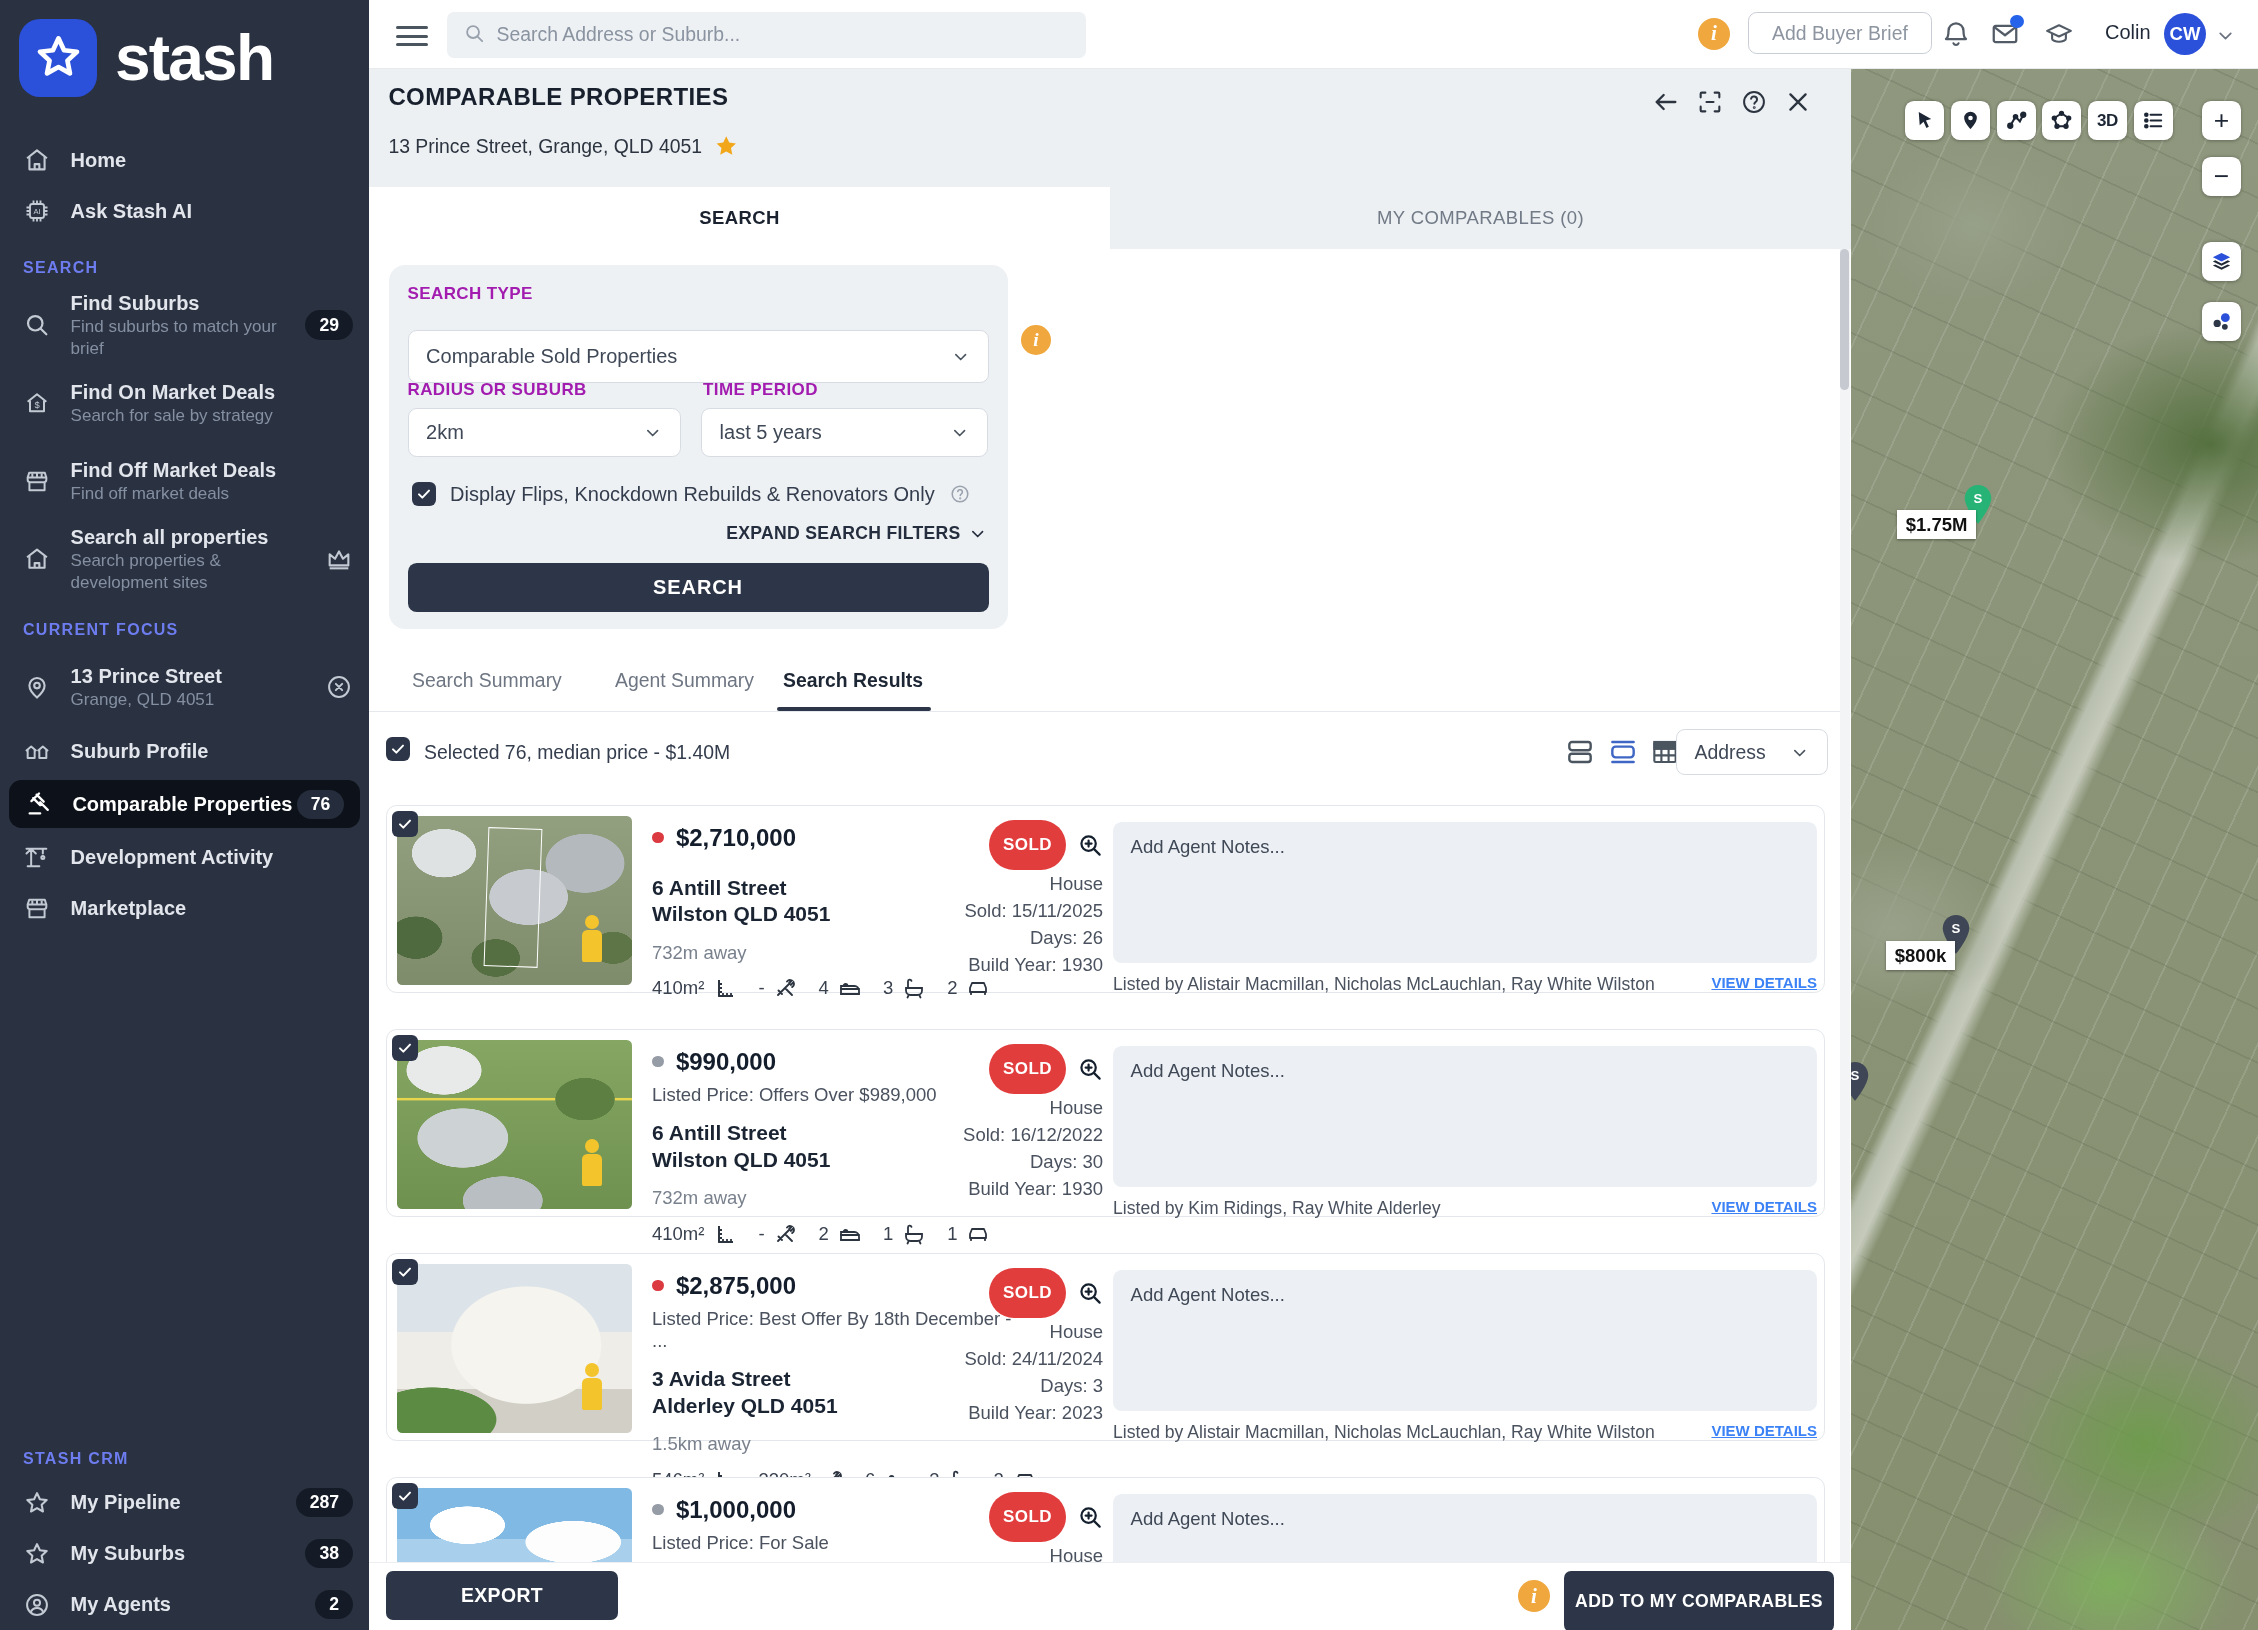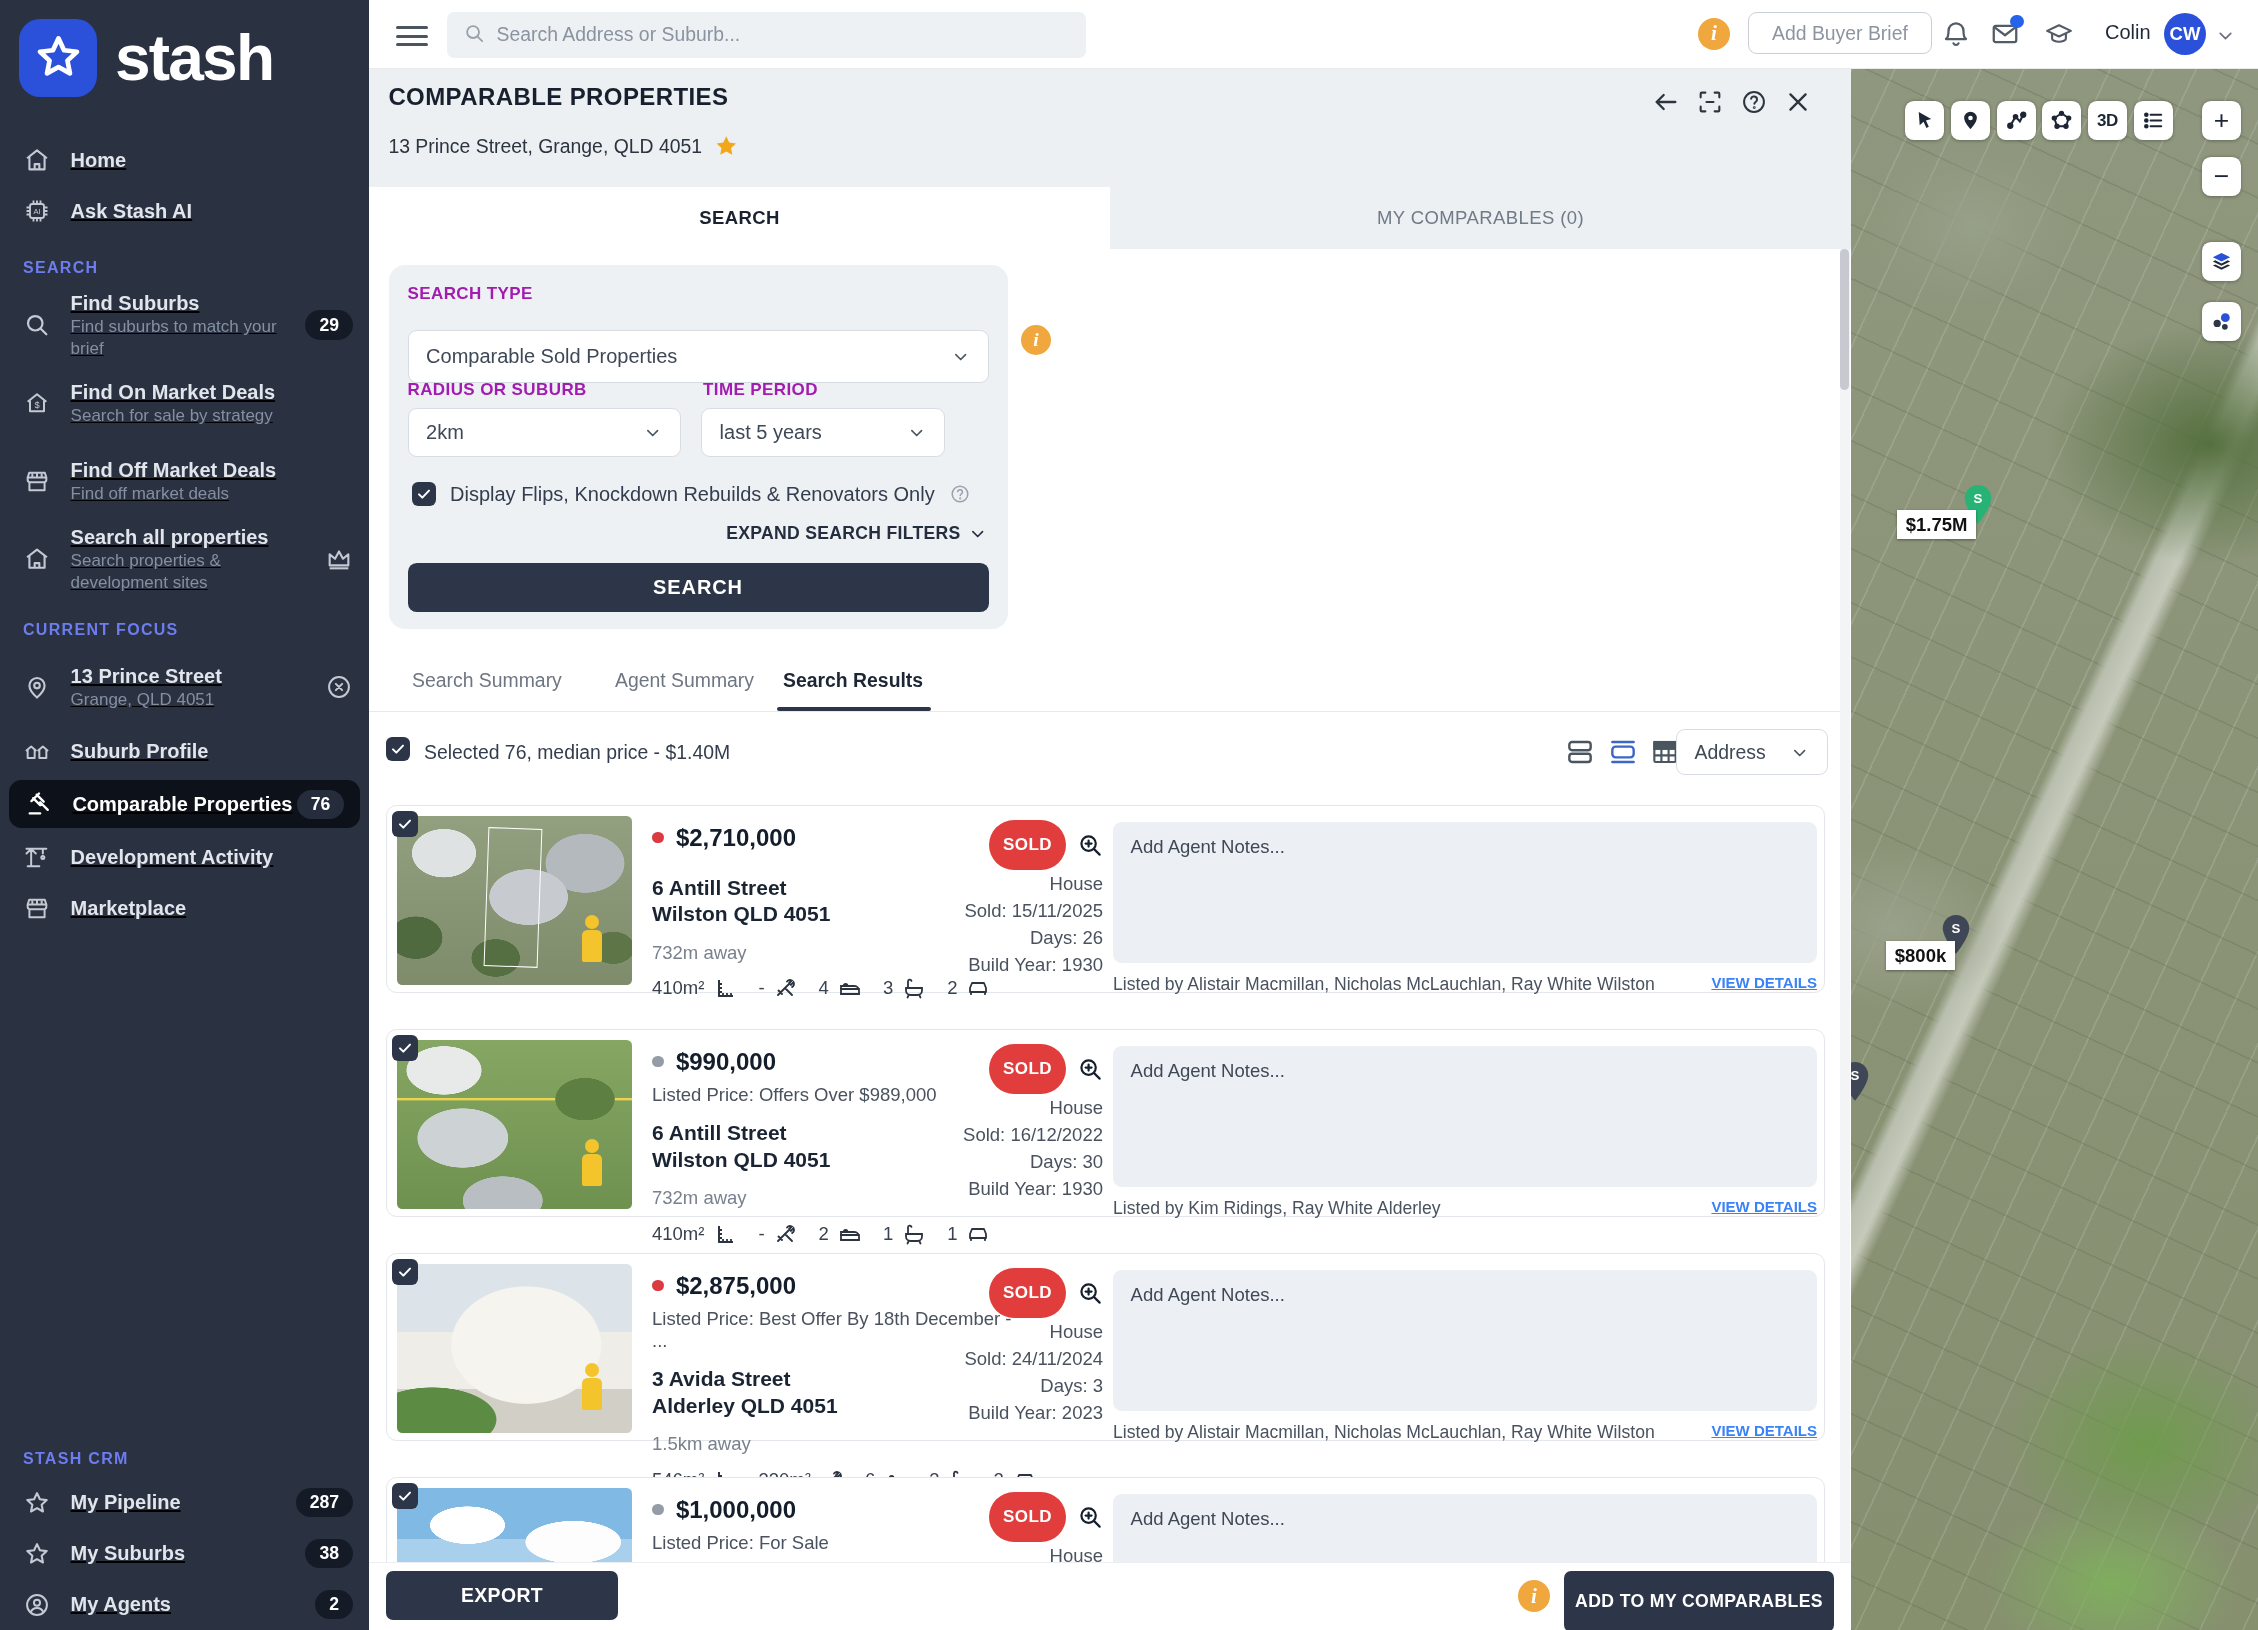--- a/index.html
+++ b/index.html
@@ -9,21 +9,21 @@
   
   .sidebar { position:absolute; left:0; top:0; width:369px; height:1630px; background:#2a3140; display:flex; flex-direction:column; overflow:hidden; }
   .logo-row { display:flex; align-items:center; gap:17.6px; margin:19.4px 0 0 19.4px; }
   .logo-badge { width:78px; height:78px; background:#2b50d9; border-radius:21px; display:flex; align-items:center; justify-content:center; }
   .logo-badge svg { width:51px; height:51px; }
   .logo-text { color:#fff; font-size:64px; font-weight:bold; letter-spacing:-1.8px; }
   .nav { display:flex; flex-direction:column; margin-top:37px; flex:1; }
   .side-item { display:flex; align-items:center; min-height:51px; padding:0 16px 0 21px; cursor:pointer; }
   .side-item .ic { width:32px; height:32px; color:#c3cad4; flex:0 0 32px; margin-right:17.6px; display:flex; align-items:center; justify-content:center; }
   .side-item .ic svg { width:28px; height:28px; }
-  .side-txt { display:flex; flex-direction:column; justify-content:flex-start;text-decoration:underline; }
+  .side-txt { display:flex; flex-direction:column; justify-content:flex-start; }
   .side-title { color:#e2e6ec; font-size:20px; font-weight:bold; line-height:26.5px; }
   .side-sub { color:#8490a2; font-size:17px; line-height:22px; max-width:238px; }
   .side-badge { margin-left:auto; background:#151b26; color:#fff; font-size:17.6px; font-weight:bold; border-radius:881px; padding:4.4px 14px; }
   .side-trail { margin-left:auto; color:#c3cad4; width:28px; height:28px; }
   .side-trail svg { width:28px; height:28px; }
   .side-section { color:#6d7df0; font-size:16px; font-weight:bold; letter-spacing:1.3px; margin:23px 0 8.8px 23px; }
   .side-item.with-sub { min-height:78px; }
   .side-item.active { background:#0d1119; border-radius:12.4px; margin:3.5px 8.8px; min-height:48px; padding-left:14px; }
   .side-item.active .side-title { color:#fff; }
   .side-item.active .ic { color:#fff; }
@@ -72,21 +72,21 @@
   
   .form-card { position:absolute; left:20px; top:16px; width:619px; height:364px; background:#eef1f4; border-radius:16px; }
   .f-label { font-size:17px; font-weight:bold; color:#a21caf; letter-spacing:0.4px; }
   .lab-type { position:absolute; left:18.5px; top:19.4px; }
   .lab-radius { position:absolute; left:18.5px; top:115px; }
   .lab-period { position:absolute; left:314px; top:115px; }
   .sel { position:absolute; background:#fff; border:1.3px solid #d7dce2; border-radius:8.8px; display:flex; align-items:center; padding:0 17.6px; font-size:20px; color:#3f4856; cursor:pointer; }
   .sel .chev { margin-left:auto; width:19.4px; height:19.4px; color:#4a5560; }
   .sel-type { left:18.5px; top:65px; width:581px; height:53px; }
   .sel-radius { left:18.5px; top:143px; width:273px; height:49px; }
-  .sel-period { left:312px; top:143px; width:244px; height:49px;justify-content:space-between; }
+  .sel-period { left:312px; top:143px; width:287px; height:49px;justify-content:space-between; }
   .form-info { position:absolute; left:632px; top:60px; width:30px; height:30px; font-size:19.4px; }
   .chk-row { position:absolute; left:23px; top:217px; display:flex; align-items:center; gap:14px; }
   .chk { width:24px; height:24px; background:#2d3648; border-radius:6.2px; display:flex; align-items:center; justify-content:center; color:#fff; cursor:pointer; }
   .chk svg { width:16px; height:16px; }
   .chk-lab { font-size:20px; color:#343d4d; }
   .help-ic { width:22px; height:22px; color:#9aa2ae; }
   .expand-row { position:absolute; right:21px; top:258px; display:flex; align-items:center; gap:7px; font-size:17.6px; font-weight:bold; color:#252e3e; letter-spacing:0.3px; cursor:pointer; }
   .expand-row .chev { width:19.4px; height:19.4px; }
   .search-btn { position:absolute; left:18.5px; top:298px; width:581px; height:49px; background:#2d3648; border:none; border-radius:8.8px; color:#fff; font-size:20px; font-weight:bold; letter-spacing:0.9px; cursor:pointer; font-family:inherit; }
 

